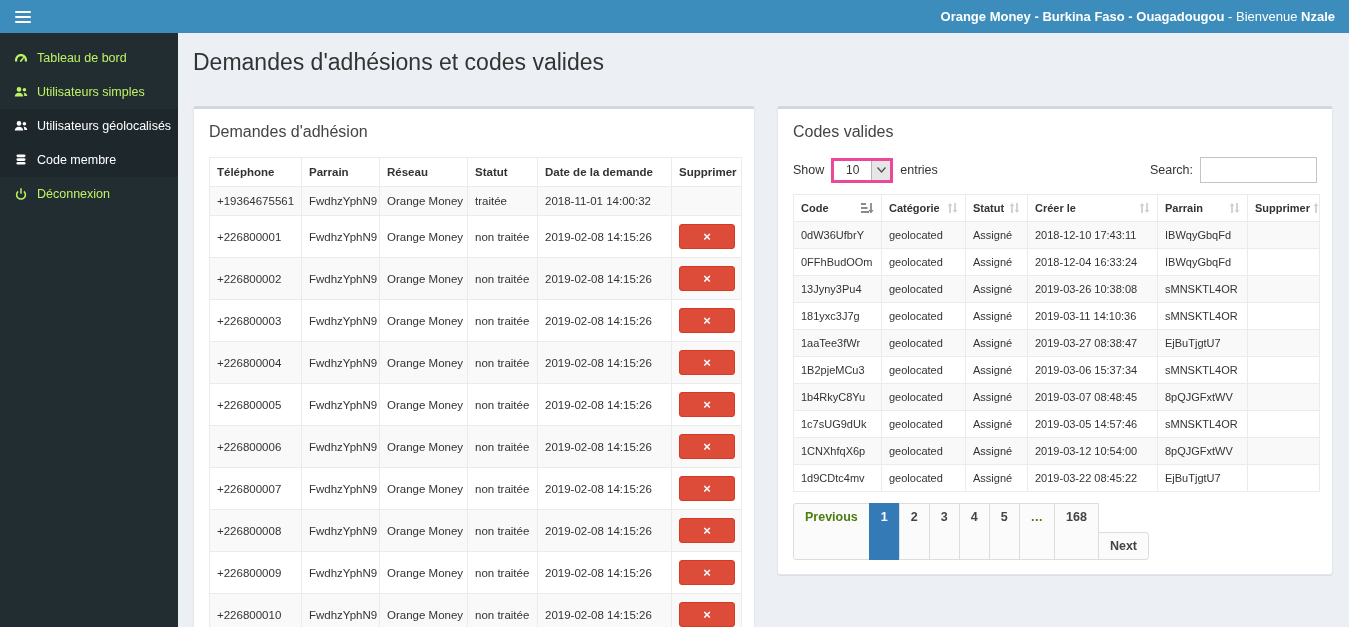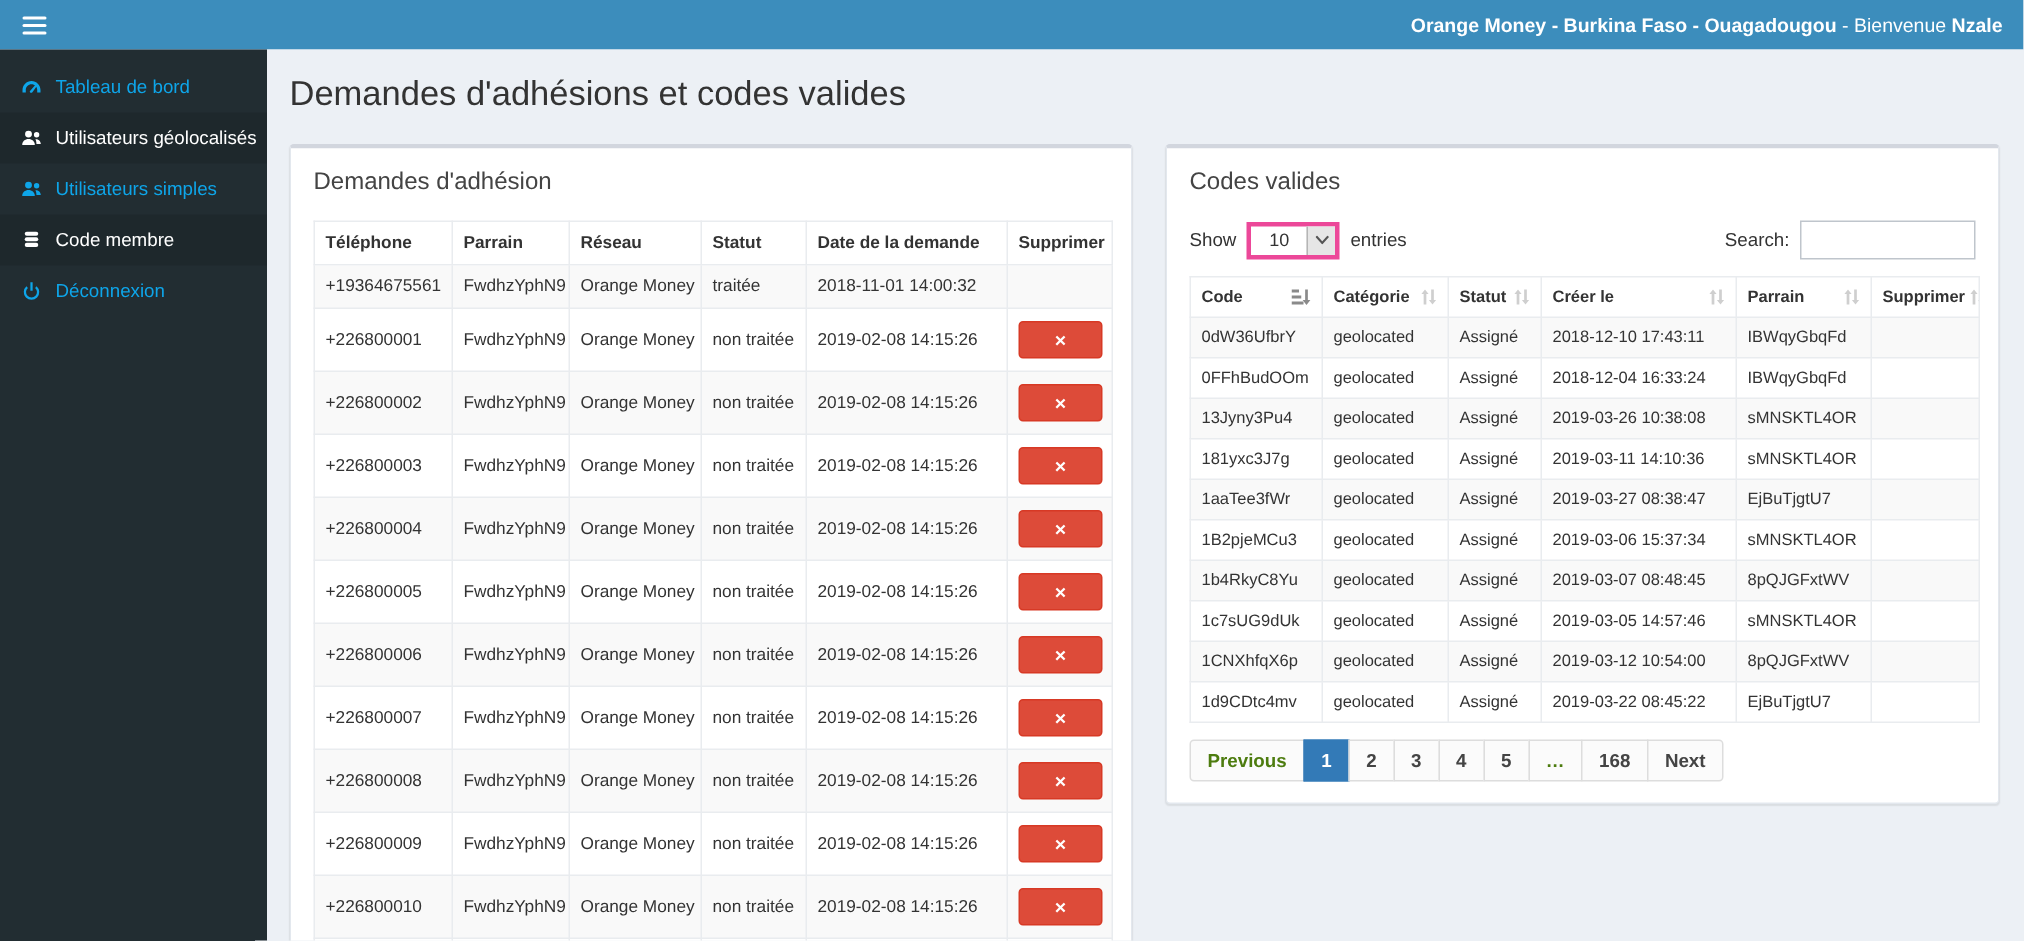--- a/index.html
+++ b/index.html
@@ -12,27 +12,27 @@
   .logo-text { font-size:16px; letter-spacing:.2px; white-space:nowrap; }
   .logo-text b { font-weight:bold; }
   .navbar { flex:1; background:var(--navbar,#3c8dbc); display:flex; align-items:center; justify-content:space-between; padding:0 14px 0 15px; }
   .hamburger { width:16px; height:12px; display:flex; flex-direction:column; justify-content:space-between; cursor:pointer; }
   .hamburger i { display:block; height:2px; background:#fff; border-radius:1px; }
   .welcome { color:#fff; font-size:13px; white-space:nowrap; }
   .welcome b { font-weight:bold; }
 
   
   .sidebar { position:absolute; left:0; top:33px; bottom:0; width:178px; background:var(--sidebar,#222d32); padding-top:8px; }
-  .nav-item { display:flex; align-items:center; gap:9px; padding:10px 14px; font-size:12.5px; color:#0ea5e9; cursor:pointer; white-space:nowrap; }
+  .nav-item { display:flex; align-items:center; gap:9px; padding:10px 14px; font-size:12.5px; color:#bef264; cursor:pointer; white-space:nowrap; }
   .nav-item.active { background:var(--sidebar-active,#1e282c); color:#fff; }
   .nav-icon { width:14px; height:14px; flex:0 0 14px; display:inline-flex; }
 
   
   .content { position:absolute; left:178px; top:33px; right:0; bottom:0; background:var(--content-bg,#ecf0f5); padding:14px 16px 0 15px; overflow:hidden; }
-  h1.page-title { font-size:23px; font-weight:400; color:#333; margin:2px 0 20px; }
+  h1.page-title { font-size:23px; font-weight:400; color:#333; margin:2px 0 30px; }
   .boxes { display:flex; gap:22px; align-items:flex-start; }
   .box { background:#fff; border:1px solid #e3e8ee; border-top:3px solid #d2d6de; border-radius:3px; box-shadow:0 1px 1px rgba(0,0,0,.08); padding:12px 15px 14px; }
   .box-demandes { width:562px; }
   .box-codes { width:556px; }
   h2.box-title { font-size:16px; font-weight:400; color:#444; margin:2px 0 16px; }
 
   
   table { border-collapse:collapse; width:100%; table-layout:fixed; }
   th, td { border:1px solid #e9ecef; text-align:left; vertical-align:middle; overflow:hidden; white-space:nowrap; }
   thead th { font-weight:bold; color:#333; background:#fff; }
@@ -63,21 +63,21 @@
   .fs-val { flex:1; display:flex; align-items:center; justify-content:center; font-size:12px; }
   .fs-btn { width:19px; background:#e6e6e6; border-left:1px solid #b5b5b5; display:flex; align-items:center; justify-content:center; }
   .dt-search { display:flex; align-items:center; gap:7px; }
   .dt-search-input { width:117px; height:26px; border:1px solid #bfc5cc; background:#fff; font-size:12px; padding:0 5px; font-family:"Liberation Sans",sans-serif; }
 
   .dt-footer { display:flex; justify-content:space-between; align-items:center; margin-top:11px; }
   .dt-info { font-size:12.5px; font-weight:bold; color:#333; }
   .pagination { display:flex; list-style:none; }
   .pagination li { border:1px solid #ddd; background:#fbfbfb; margin-left:-1px; cursor:pointer; }
   .pagination li:first-child { border-radius:3px 0 0 3px; margin-left:0; }
-  .pagination li:last-child { border-radius:0 3px 3px 0; }
+  .pagination li:last-child { border-radius:0 3px 3px 0;margin-top:29px; }
   .pagination li span { display:block; padding:6px 11px; font-size:12.5px; font-weight:bold; color:#444; }
   .pagination li.prev span, .pagination li.ellipsis span { color:#4d7c0f; font-weight:bold; }
   .pagination li.next span { font-weight:bold; }
   .pagination li.active { background:var(--active-page,#337ab7); border-color:var(--active-page,#337ab7); }
   .pagination li.active span { color:#fff; }
 </style>
 </head>
 <body>
 
 <header class="topbar">
@@ -95,41 +95,41 @@
   <nav>
       <div class="nav-item">
         <span class="nav-icon">
           <svg width="14" height="14" viewBox="0 0 14 14">
             <path fill="currentColor" d="M7 3C3.7 3 1 5.7 1 9v1.6h2.2V9c0-2.1 1.7-3.8 3.8-3.8S10.8 6.9 10.8 9v1.6H13V9c0-3.3-2.7-6-6-6z"></path>
             <path fill="currentColor" d="M6.3 9.3 L9.8 5.4 l.9.8 -3.1 4.3 c-.4.5 -1.1.5 -1.5.1 -.4-.4 -.3-.9.2-1.3z"></path>
           </svg>
         </span>
         <span>Tableau de bord</span>
       </div>
+      <div class="nav-item">
+        <span class="nav-icon">
+          <svg width="14" height="14" viewBox="0 0 14 14" fill="currentColor">
+            <circle cx="5" cy="4.4" r="2.3"></circle>
+            <path d="M.8 11.6c0-2.4 1.9-3.9 4.2-3.9s4.2 1.5 4.2 3.9z"></path>
+            <circle cx="10.4" cy="4.8" r="1.8"></circle>
+            <path d="M9.6 7.8c2-.1 3.6 1.3 3.6 3.2h-2.9c0-1.2-.2-2.4-.7-3.2z"></path>
+          </svg>
+        </span>
+        <span>Utilisateurs simples</span>
+      </div>
       <div class="nav-item active">
         <span class="nav-icon">
           <svg width="14" height="14" viewBox="0 0 14 14" fill="currentColor">
             <circle cx="5" cy="4.4" r="2.3"></circle>
             <path d="M.8 11.6c0-2.4 1.9-3.9 4.2-3.9s4.2 1.5 4.2 3.9z"></path>
             <circle cx="10.4" cy="4.8" r="1.8"></circle>
             <path d="M9.6 7.8c2-.1 3.6 1.3 3.6 3.2h-2.9c0-1.2-.2-2.4-.7-3.2z"></path>
           </svg>
         </span>
         <span>Utilisateurs géolocalisés</span>
-      </div>
-      <div class="nav-item">
-        <span class="nav-icon">
-          <svg width="14" height="14" viewBox="0 0 14 14" fill="currentColor">
-            <circle cx="5" cy="4.4" r="2.3"></circle>
-            <path d="M.8 11.6c0-2.4 1.9-3.9 4.2-3.9s4.2 1.5 4.2 3.9z"></path>
-            <circle cx="10.4" cy="4.8" r="1.8"></circle>
-            <path d="M9.6 7.8c2-.1 3.6 1.3 3.6 3.2h-2.9c0-1.2-.2-2.4-.7-3.2z"></path>
-          </svg>
-        </span>
-        <span>Utilisateurs simples</span>
       </div>
       <div class="nav-item active">
         <span class="nav-icon">
           <svg width="14" height="14" viewBox="0 0 14 14" fill="currentColor">
             <rect x="2.5" y="1.5" width="9" height="2.7" rx="1.35"></rect>
             <rect x="2.5" y="5.2" width="9" height="2.7" rx="1.35"></rect>
             <rect x="2.5" y="8.9" width="9" height="2.7" rx="1.35"></rect>
           </svg>
         </span>
         <span>Code membre</span>

